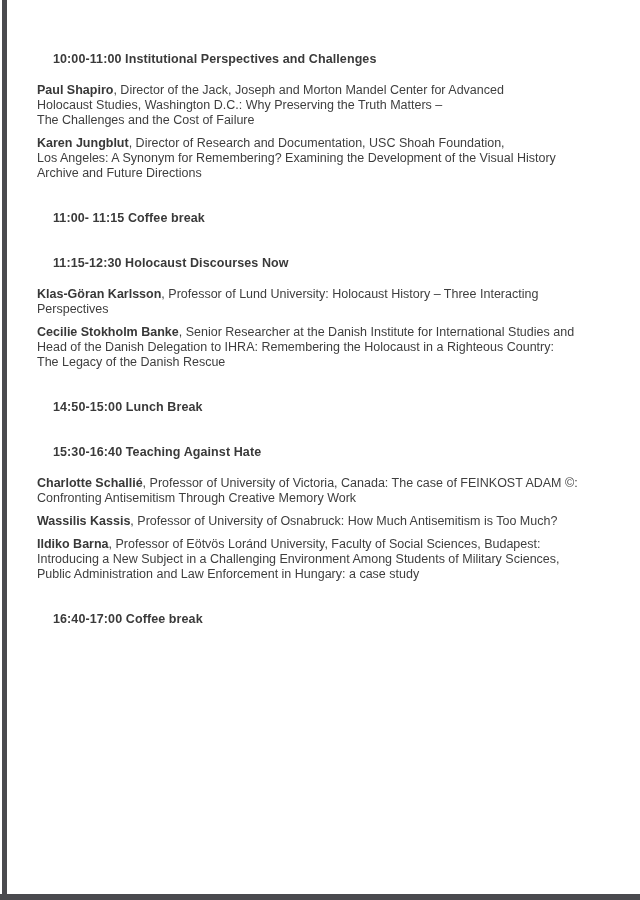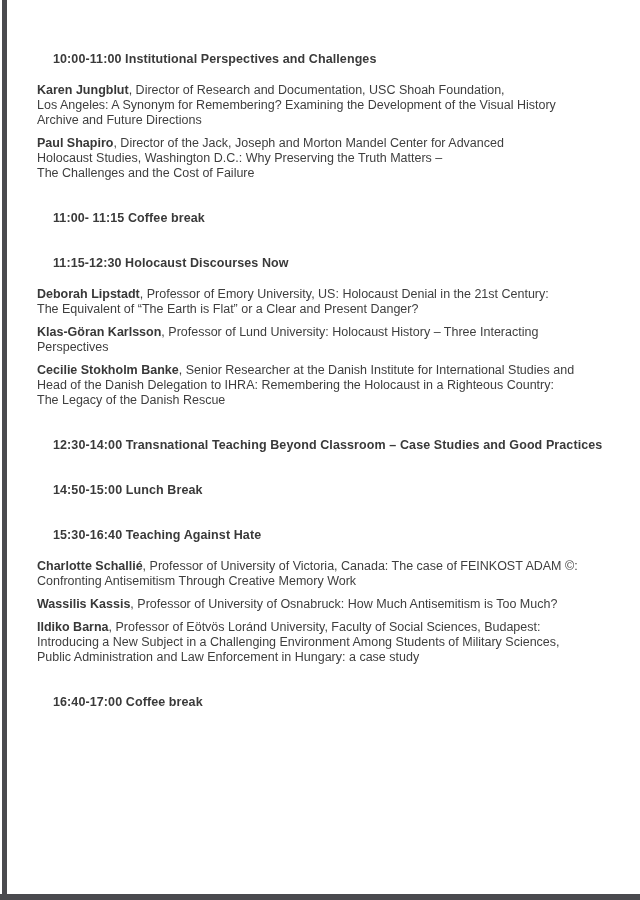--- a/index.html
+++ b/index.html
@@ -68,45 +68,42 @@
 </head>
 <body>
 
 <div class="left-page-border"></div>
 <div class="bottom-page-border"></div>
 
 <div class="content">
 
   <div class="section">
     <h2 class="session-heading">10:00-11:00 Institutional Perspectives and Challenges</h2>
+    <p class="entry"><span class="speaker-name">Paul Shapiro</span><span class="speaker-details">, Director of the Jack, Joseph and Morton Mandel Center for Advanced
+Holocaust Studies, Washington D.C.:  Why Preserving the Truth Matters –
+The Challenges and the Cost of Failure</span></p>
     <p class="entry"><span class="speaker-name">Karen Jungblut</span><span class="speaker-details">, Director of Research and Documentation, USC Shoah Foundation,
 Los Angeles: A Synonym for Remembering? Examining the Development of the Visual History
 Archive and Future Directions</span></p>
-    <p class="entry"><span class="speaker-name">Paul Shapiro</span><span class="speaker-details">, Director of the Jack, Joseph and Morton Mandel Center for Advanced
-Holocaust Studies, Washington D.C.:  Why Preserving the Truth Matters –
-The Challenges and the Cost of Failure</span></p>
   </div>
 
   <div class="section">
     <h2 class="session-heading">11:00- 11:15 Coffee break</h2>
   </div>
 
   <div class="section">
     <h2 class="session-heading">11:15-12:30 Holocaust Discourses Now</h2>
-    <p class="entry"><span class="speaker-name">Deborah Lipstadt</span><span class="speaker-details">, Professor of Emory University, US: Holocaust Denial in the 21st Century:
-The Equivalent of “The Earth is Flat” or a Clear and Present Danger?</span></p>
     <p class="entry"><span class="speaker-name">Klas-Göran Karlsson</span><span class="speaker-details">, Professor of Lund University: Holocaust History – Three Interacting
 Perspectives</span></p>
     <p class="entry"><span class="speaker-name">Cecilie Stokholm Banke</span><span class="speaker-details">, Senior Researcher at the Danish Institute for International Studies and
 Head of the Danish Delegation to IHRA: Remembering the Holocaust in a Righteous Country:
 The Legacy of the Danish Rescue</span></p>
   </div>
 
   <div class="section">
-    <h2 class="session-heading">12:30-14:00 Transnational Teaching Beyond Classroom – Case Studies and Good Practices</h2>
   </div>
 
   <div class="section">
     <h2 class="session-heading">14:50-15:00 Lunch Break</h2>
   </div>
 
   <div class="section">
     <h2 class="session-heading">15:30-16:40 Teaching Against Hate</h2>
     <p class="entry"><span class="speaker-name">Charlotte Schallié</span><span class="speaker-details">, Professor of University of Victoria, Canada: The case of FEINKOST ADAM ©:
 Confronting Antisemitism Through Creative Memory Work</span></p>

